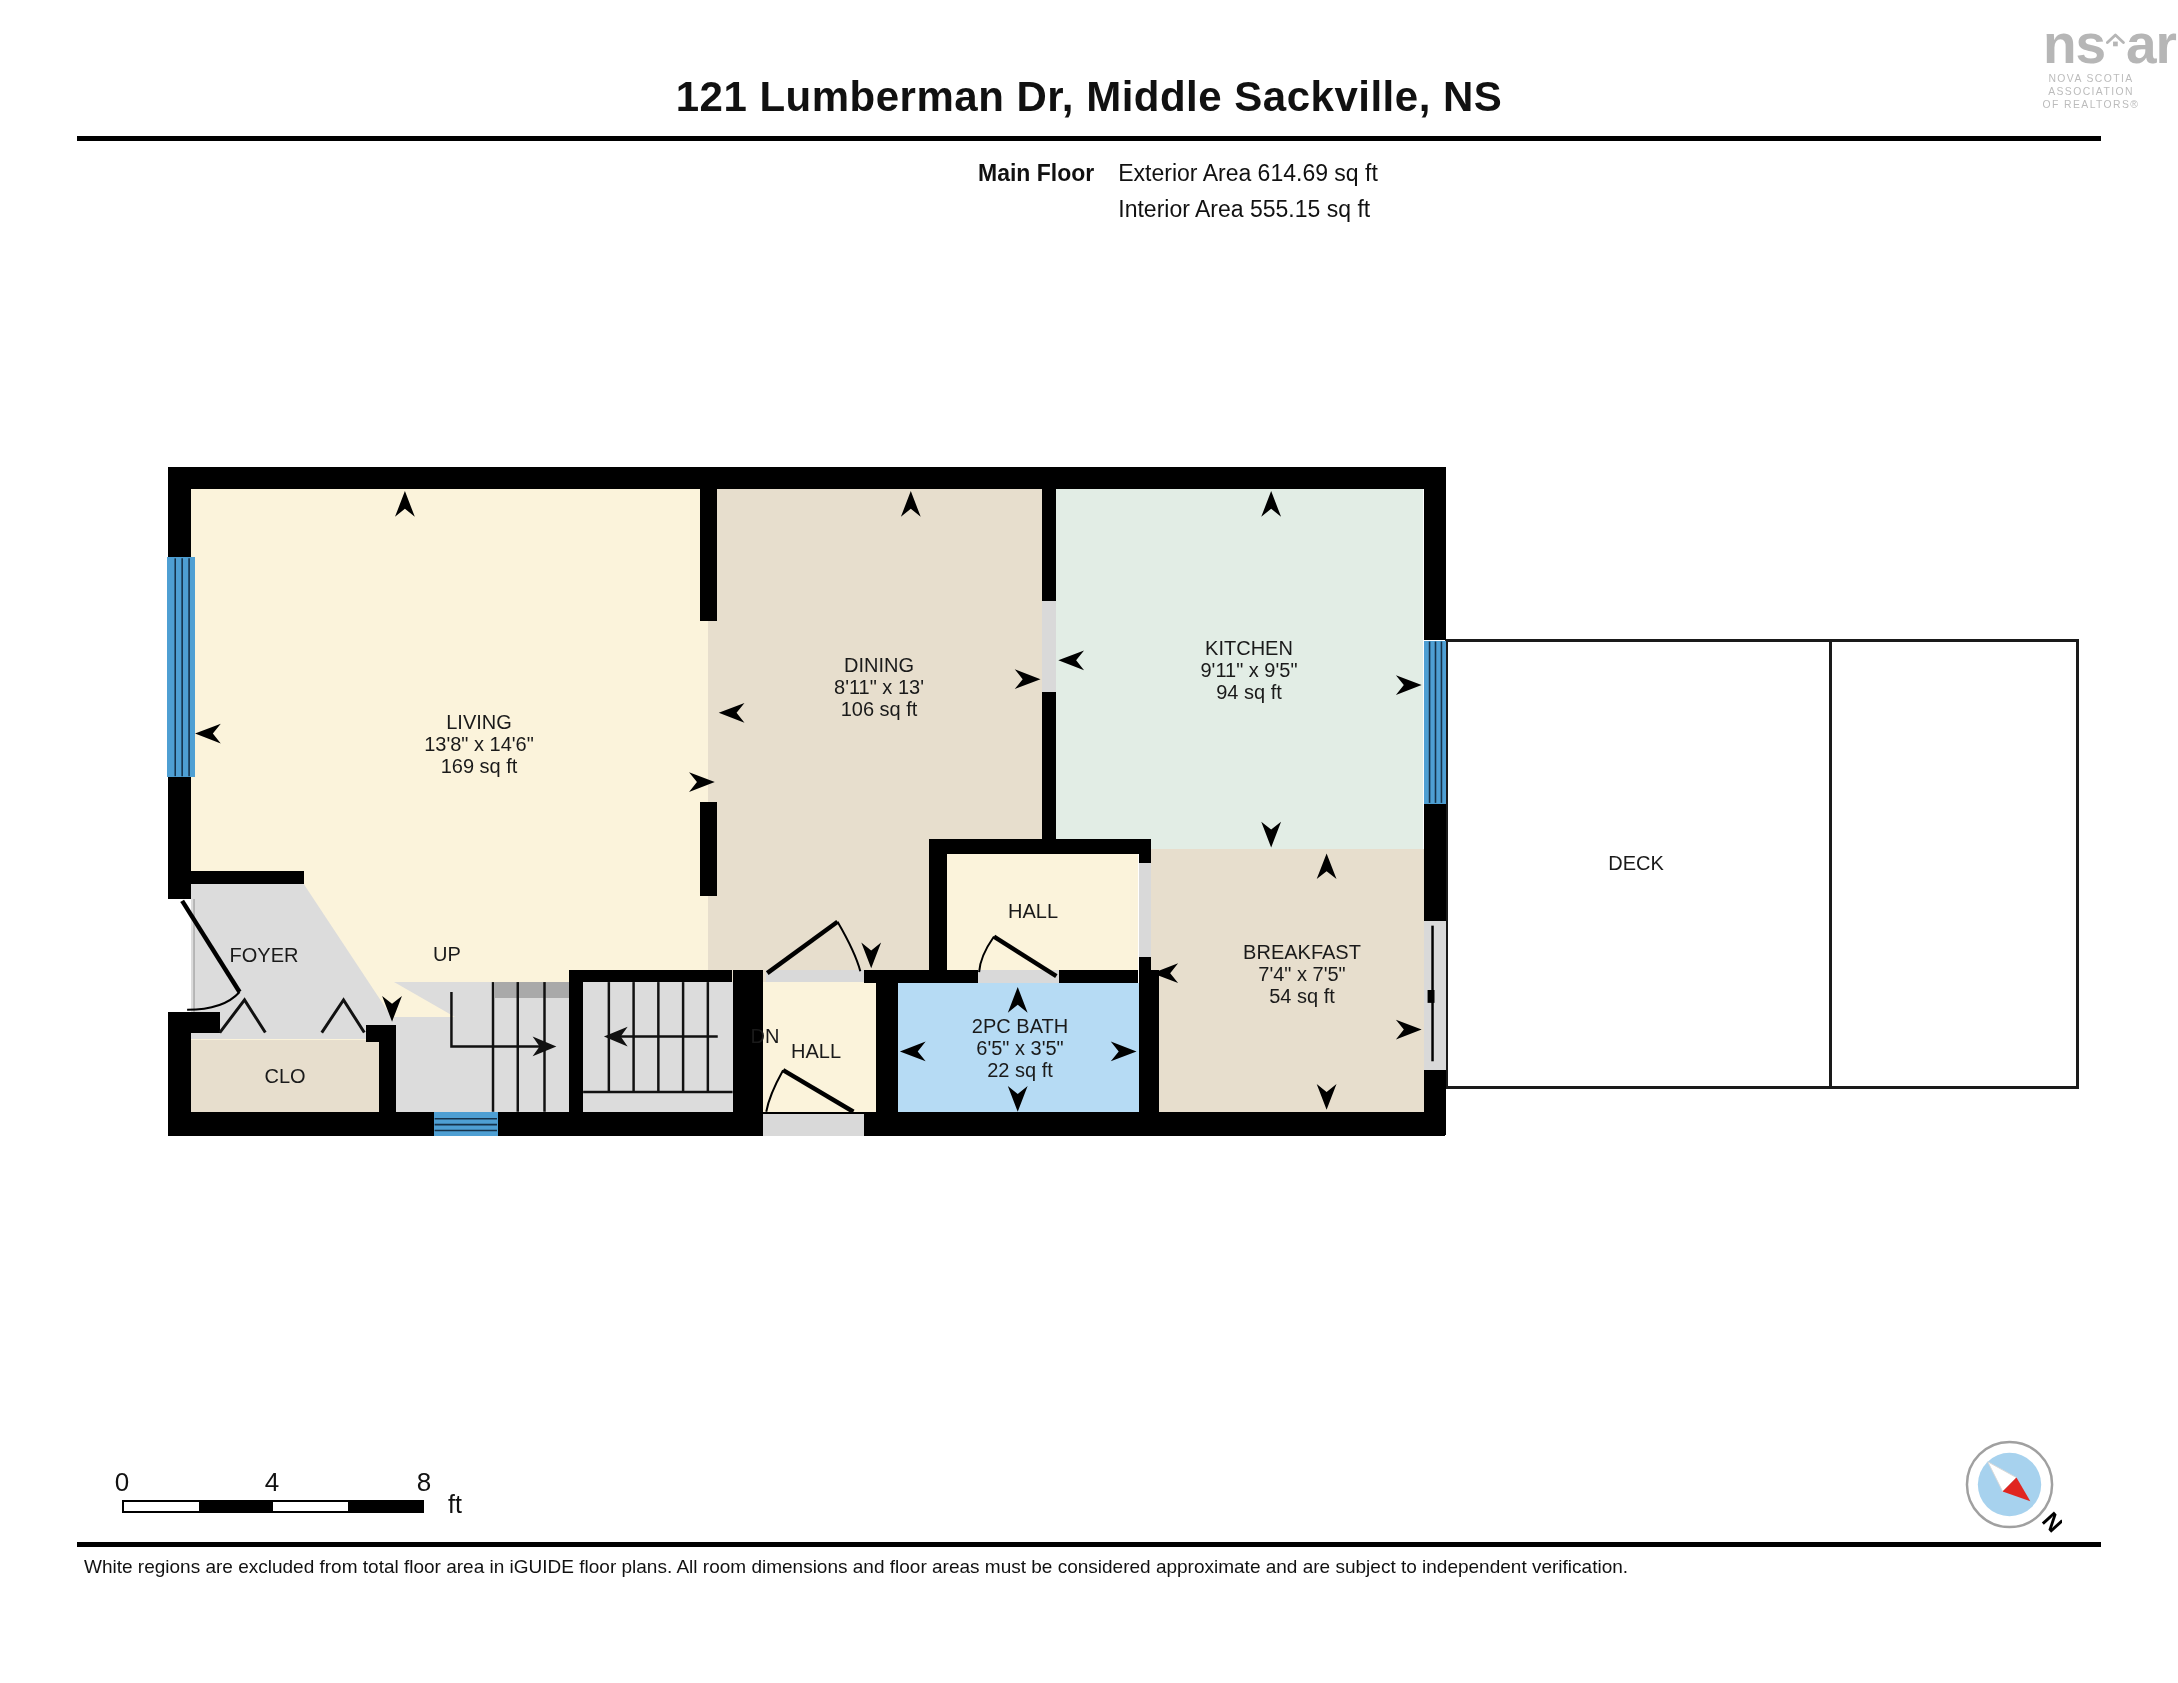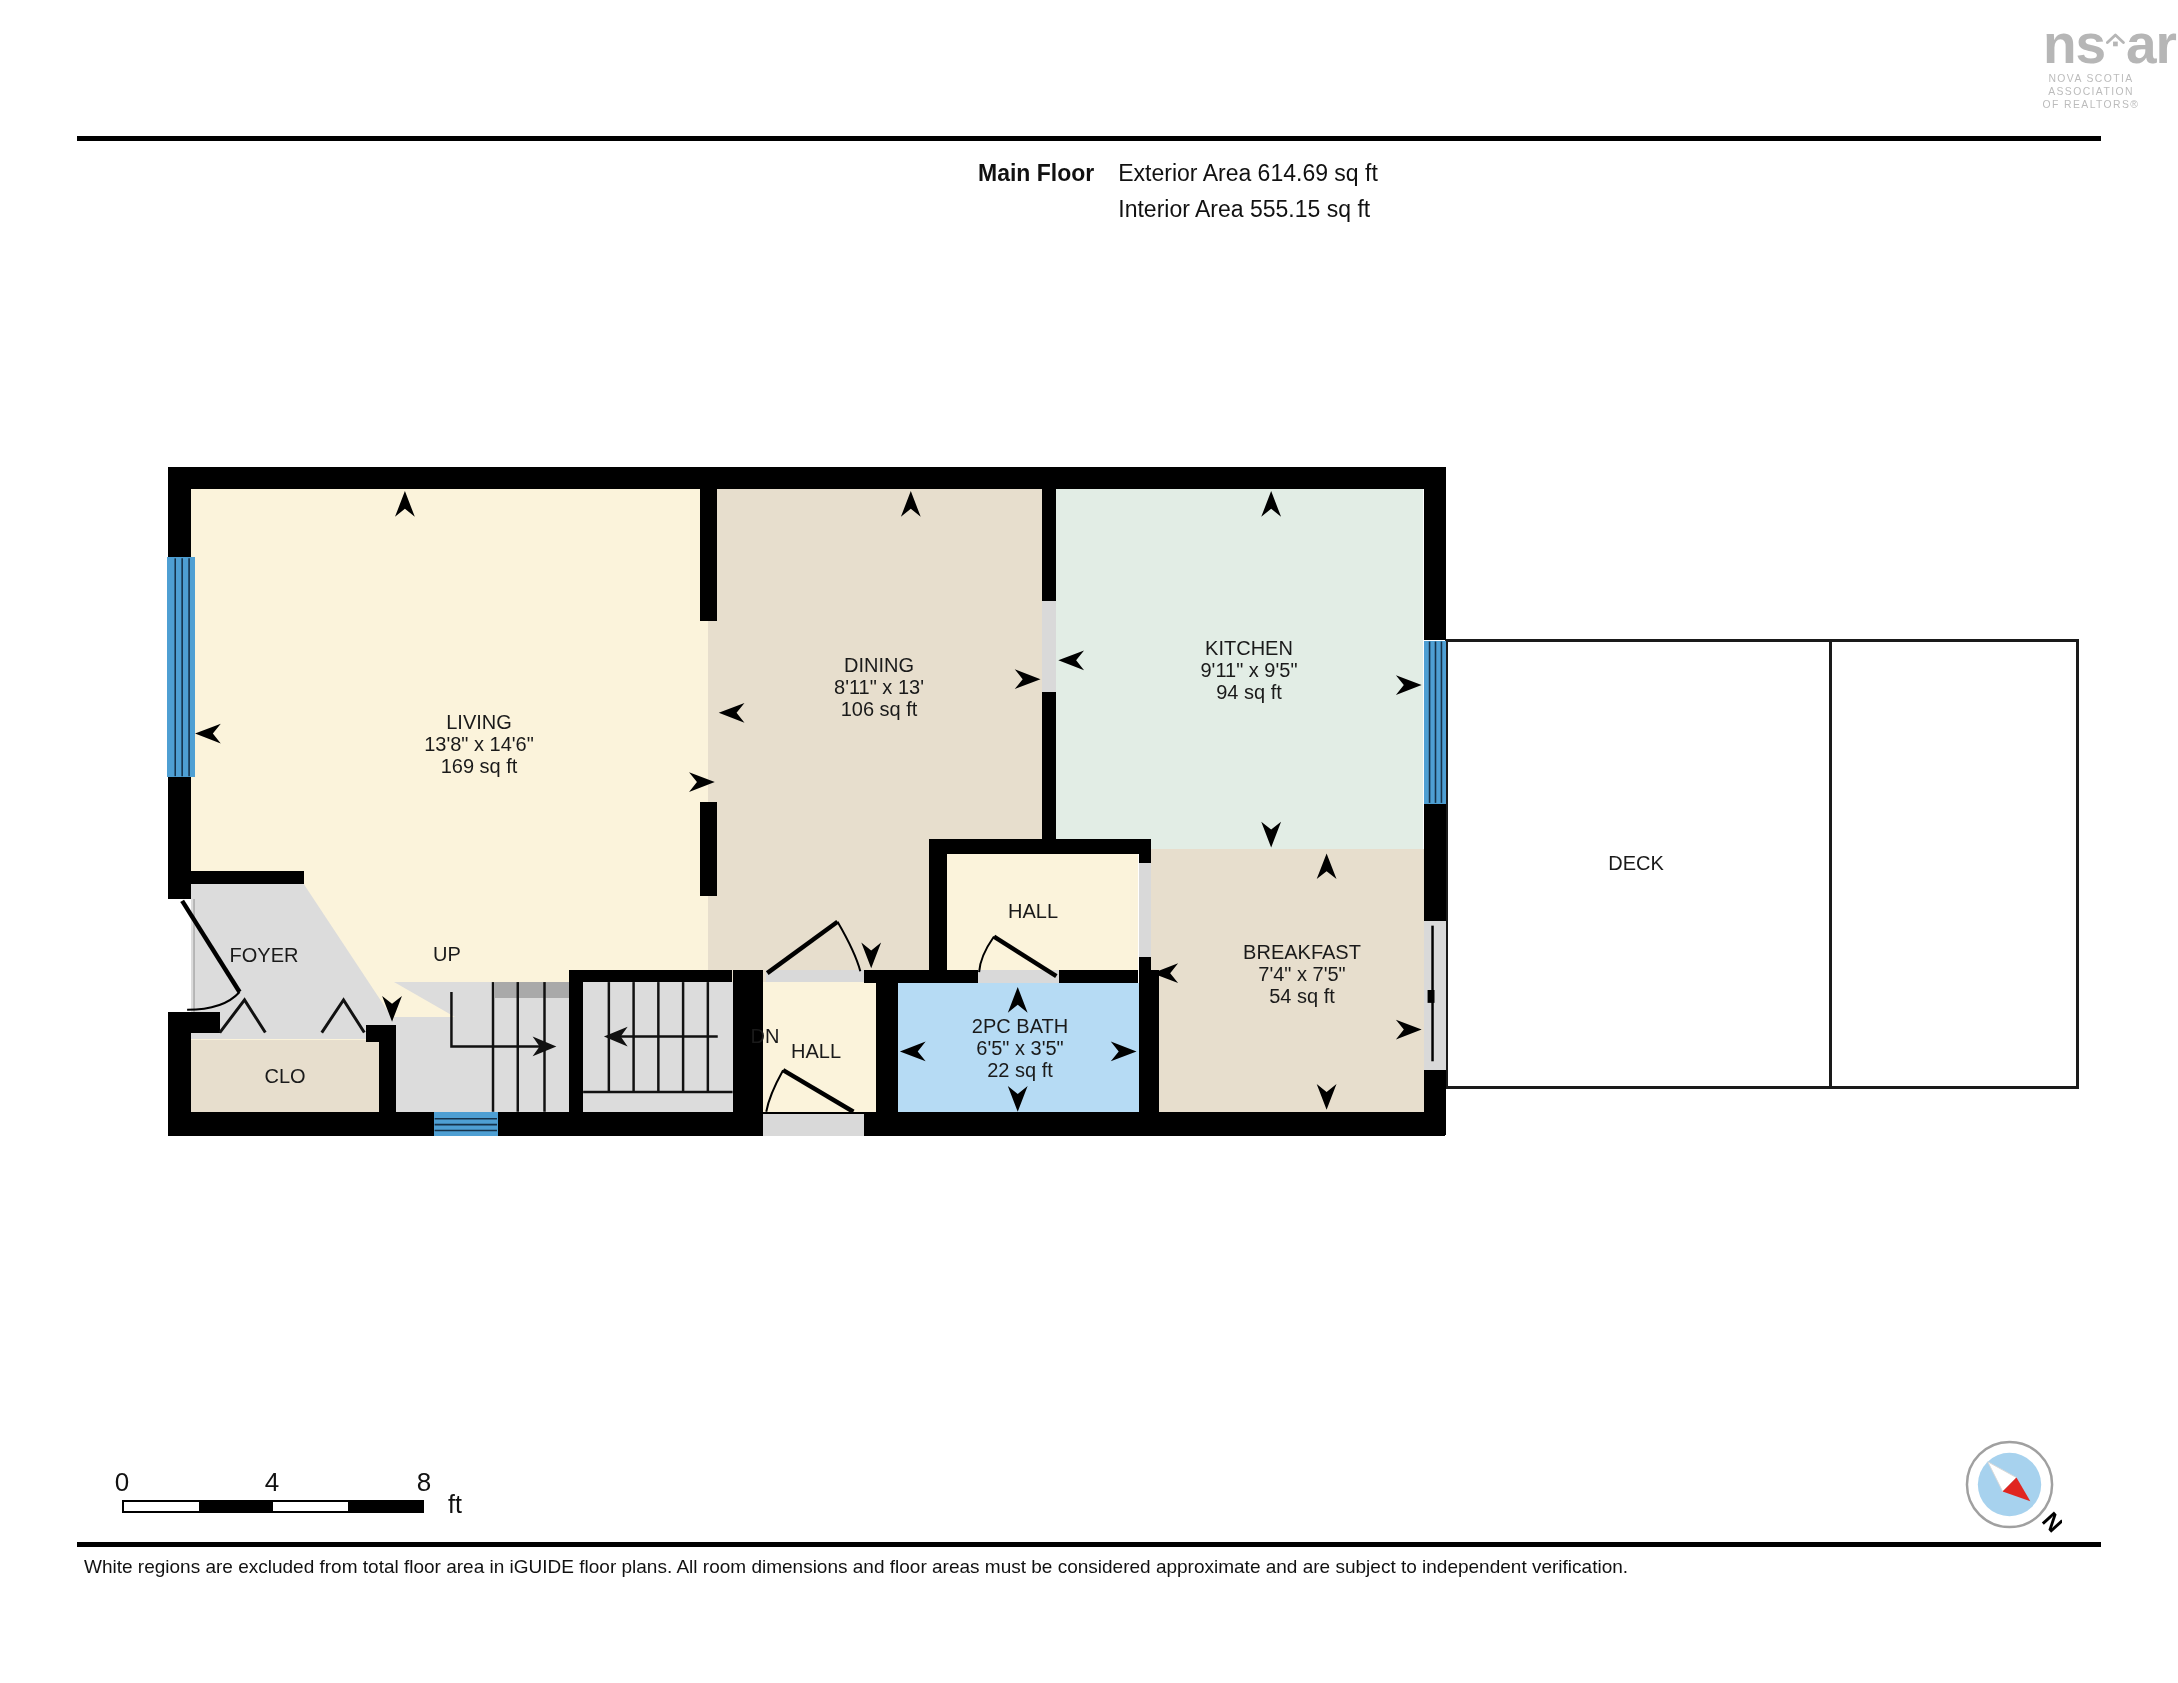--- a/index.html
+++ b/index.html
@@ -30,20 +30,21 @@
   .bar div{height:100%;}
   .ft{position:absolute;left:448px;top:1490px;font-size:25px;}
   .prepared{position:absolute;left:0;width:2178px;text-align:center;top:1488px;font-size:23px;}
   .footer-text{position:absolute;left:84px;top:1556px;font-size:19px;}
 </style>
 </head>
 <body>
 
 <div id="page">
 
+  <div class="title">121 Lumberman Dr, Middle Sackville, NS</div>
   <div class="rule" style="top:136px;"></div>
   <div class="areas">
     <div class="lbl">Main Floor</div>
     <div>Exterior Area 614.69 sq ft</div>
     <div></div>
     <div>Interior Area 555.15 sq ft</div>
   </div>
 
   <div class="nsar">
     <div class="nsar-main">

